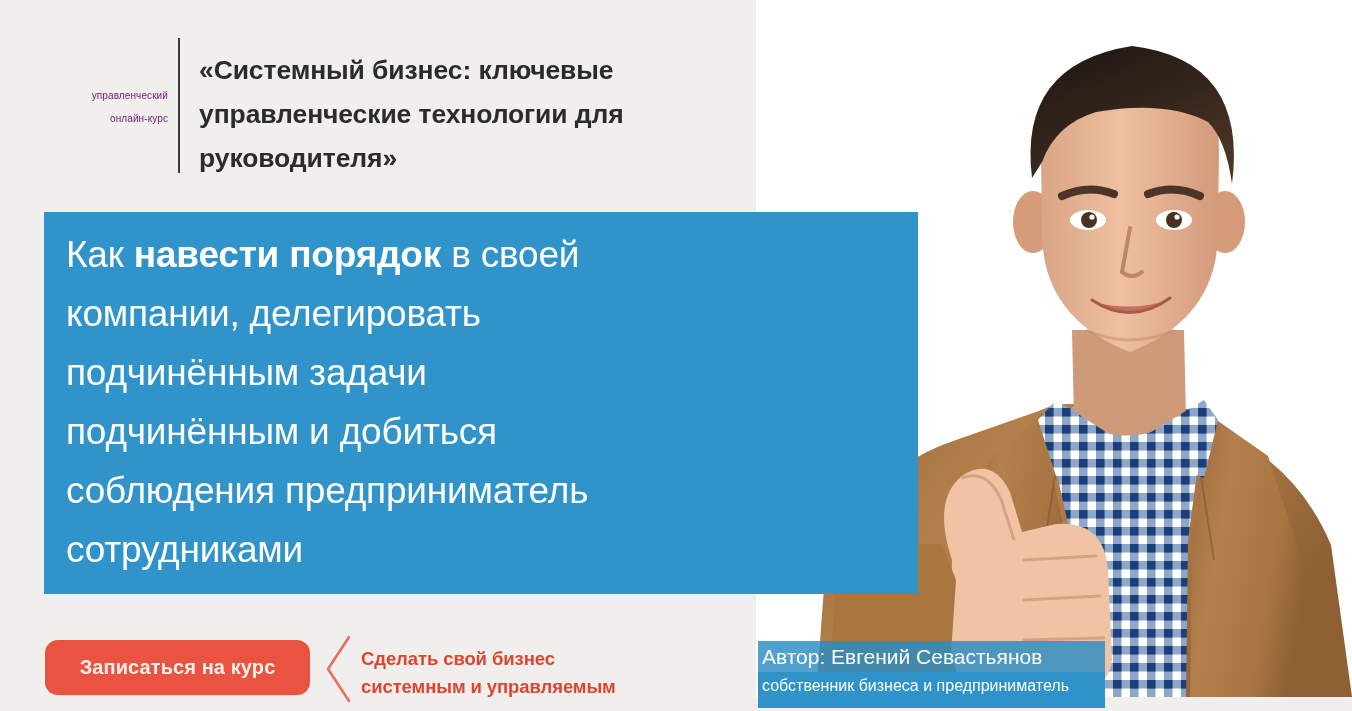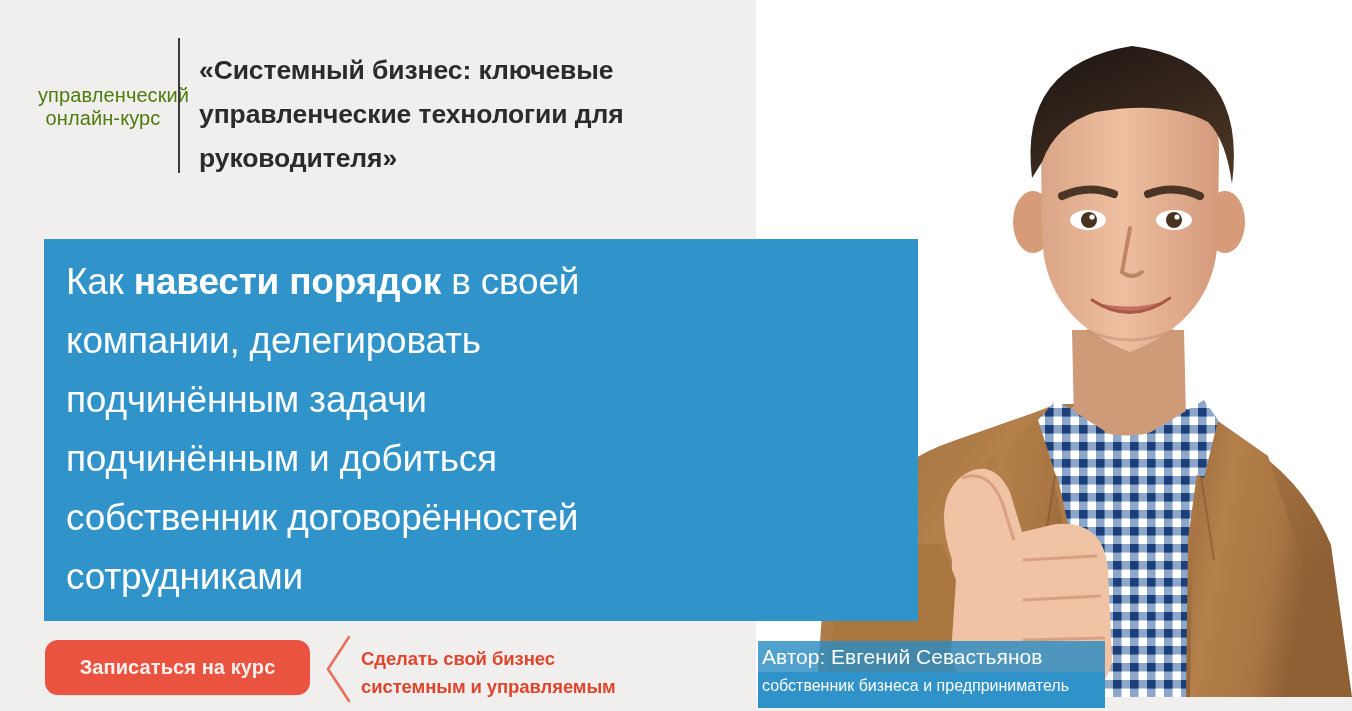--- a/index.html
+++ b/index.html
@@ -16,40 +16,39 @@
   .photo-wrap{
     position:absolute;left:756px;top:0;width:596px;height:697px;
     overflow:hidden;
   }
   .photo-bg{position:absolute;inset:0;background:#ffffff;}
   .photo-svg{position:absolute;left:0;top:0;width:596px;height:697px;}
 
   
   .kicker{
     position:absolute;left:38px;top:84px;width:130px;
-    font-size:20px;line-height:23px;color:#4d7c0f;
-    text-align:center;letter-spacing:.1px;
+    font-size:10px;line-height:23px;color:#701a75;
+    text-align:right;letter-spacing:.1px;
   }
   .kicker span{display:block;}
   .divider{
     position:absolute;left:178px;top:38px;width:2px;height:135px;
     background:#3a3a3a;
   }
   .headline{
     position:absolute;left:199px;top:48px;width:520px;
     font-size:26.5px;line-height:44px;font-weight:bold;color:#2b2b2b;
     letter-spacing:-0.1px;
   }
   .headline span{display:block;white-space:nowrap;}
 
   
   .banner{
     position:absolute;left:44px;top:212px;width:874px;height:382px;
     background:#3093c9;
-    margin-top:27px;
   }
   .banner-text{
     position:absolute;left:22px;top:13px;width:720px;
     color:#ffffff;font-size:37px;line-height:59px;font-weight:normal;
     letter-spacing:-0.2px;
   }
   .banner-text b{font-weight:bold;}
   .banner-text .ln{display:block;white-space:nowrap;}
 
   
@@ -178,21 +177,21 @@
     <span>управленческие технологии для</span>
     <span>руководителя»</span>
   </div>
 
   <div class="banner">
     <div class="banner-text">
       <span class="ln"><span>Как </span><b>навести порядок</b><span> в своей</span></span>
       <span class="ln">компании, делегировать</span>
       <span class="ln">подчинённым задачи</span>
       <span class="ln">подчинённым и добиться</span>
-      <span class="ln">собственник договорённостей</span>
+      <span class="ln">соблюдения предприниматель</span>
       <span class="ln">сотрудниками</span>
     </div>
   </div>
 
   <button class="cta-btn">Записаться на курс</button>
 
   <svg class="chevron" viewBox="0 0 30 70">
     <path d="M27 3 L6 35 L27 67" fill="none" stroke="#e8705c" stroke-width="2.6" stroke-linecap="round" stroke-linejoin="round"></path>
   </svg>
 

